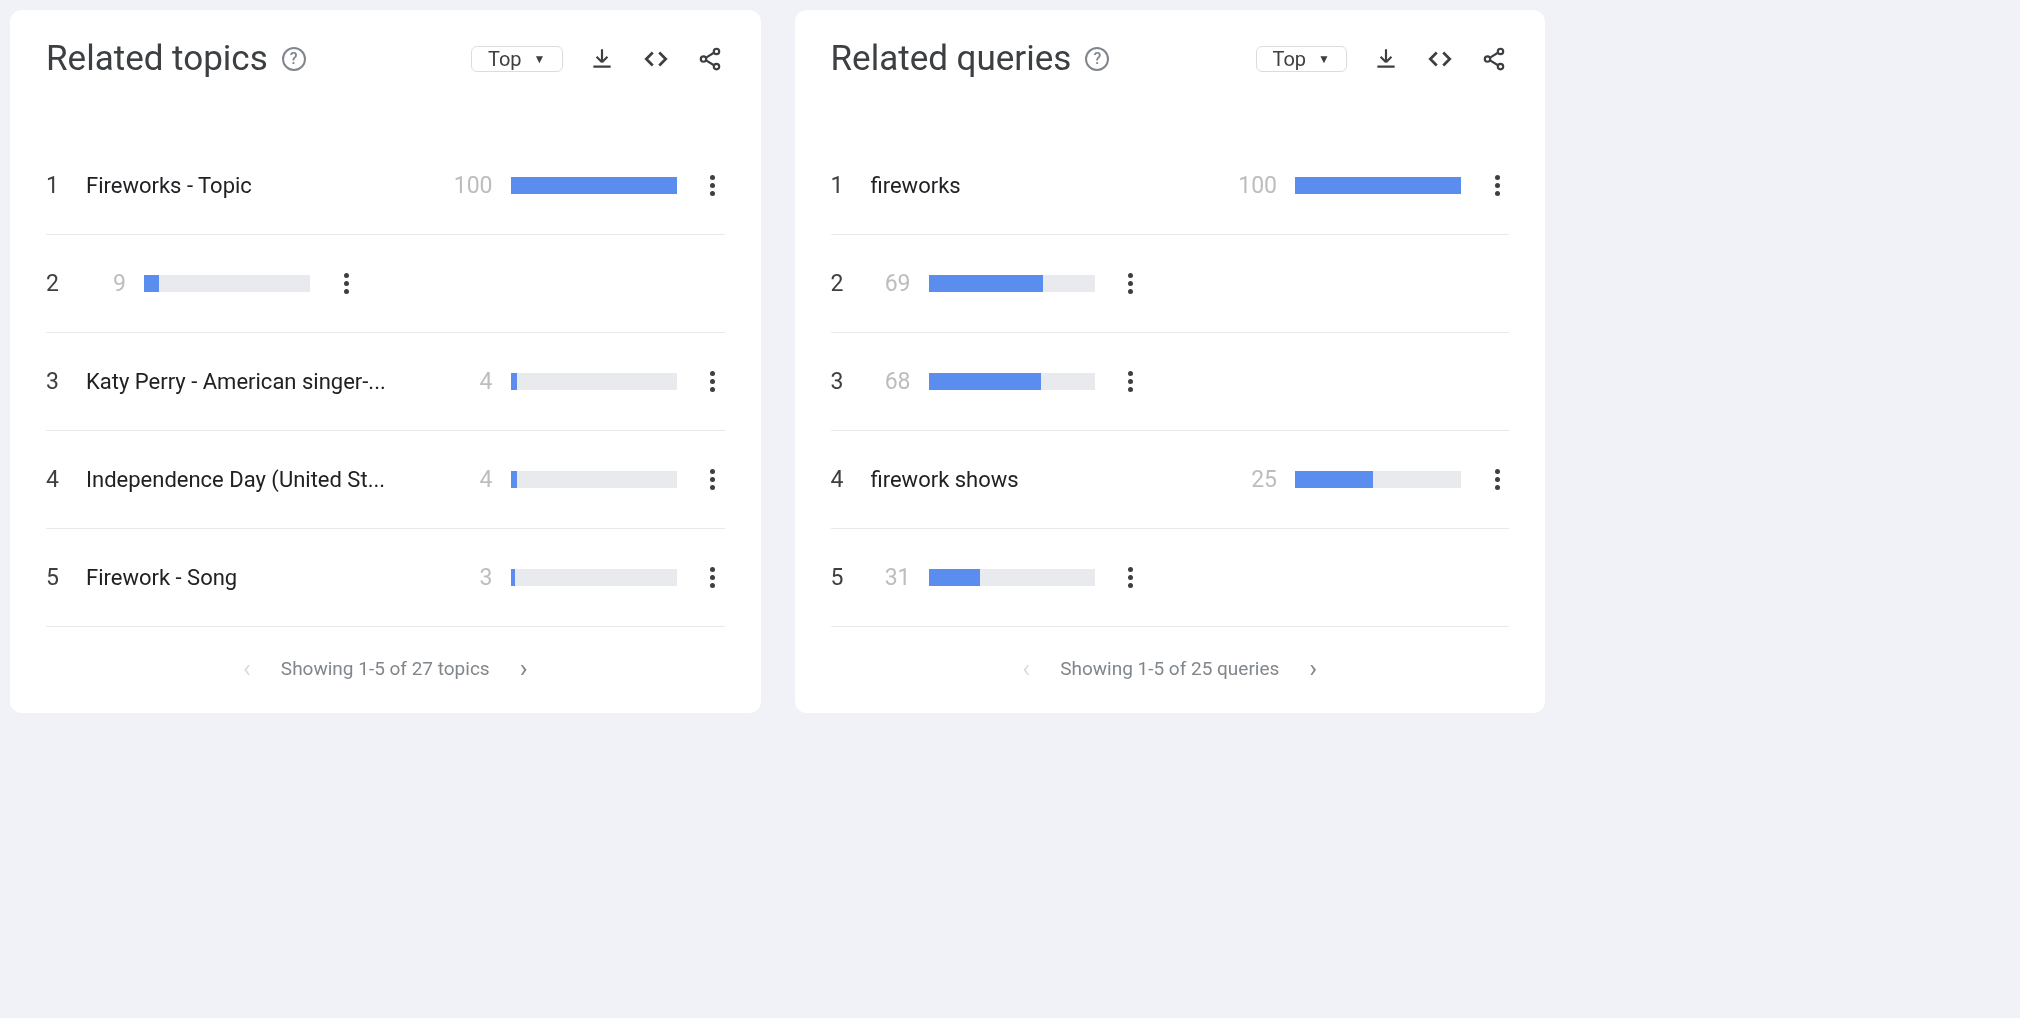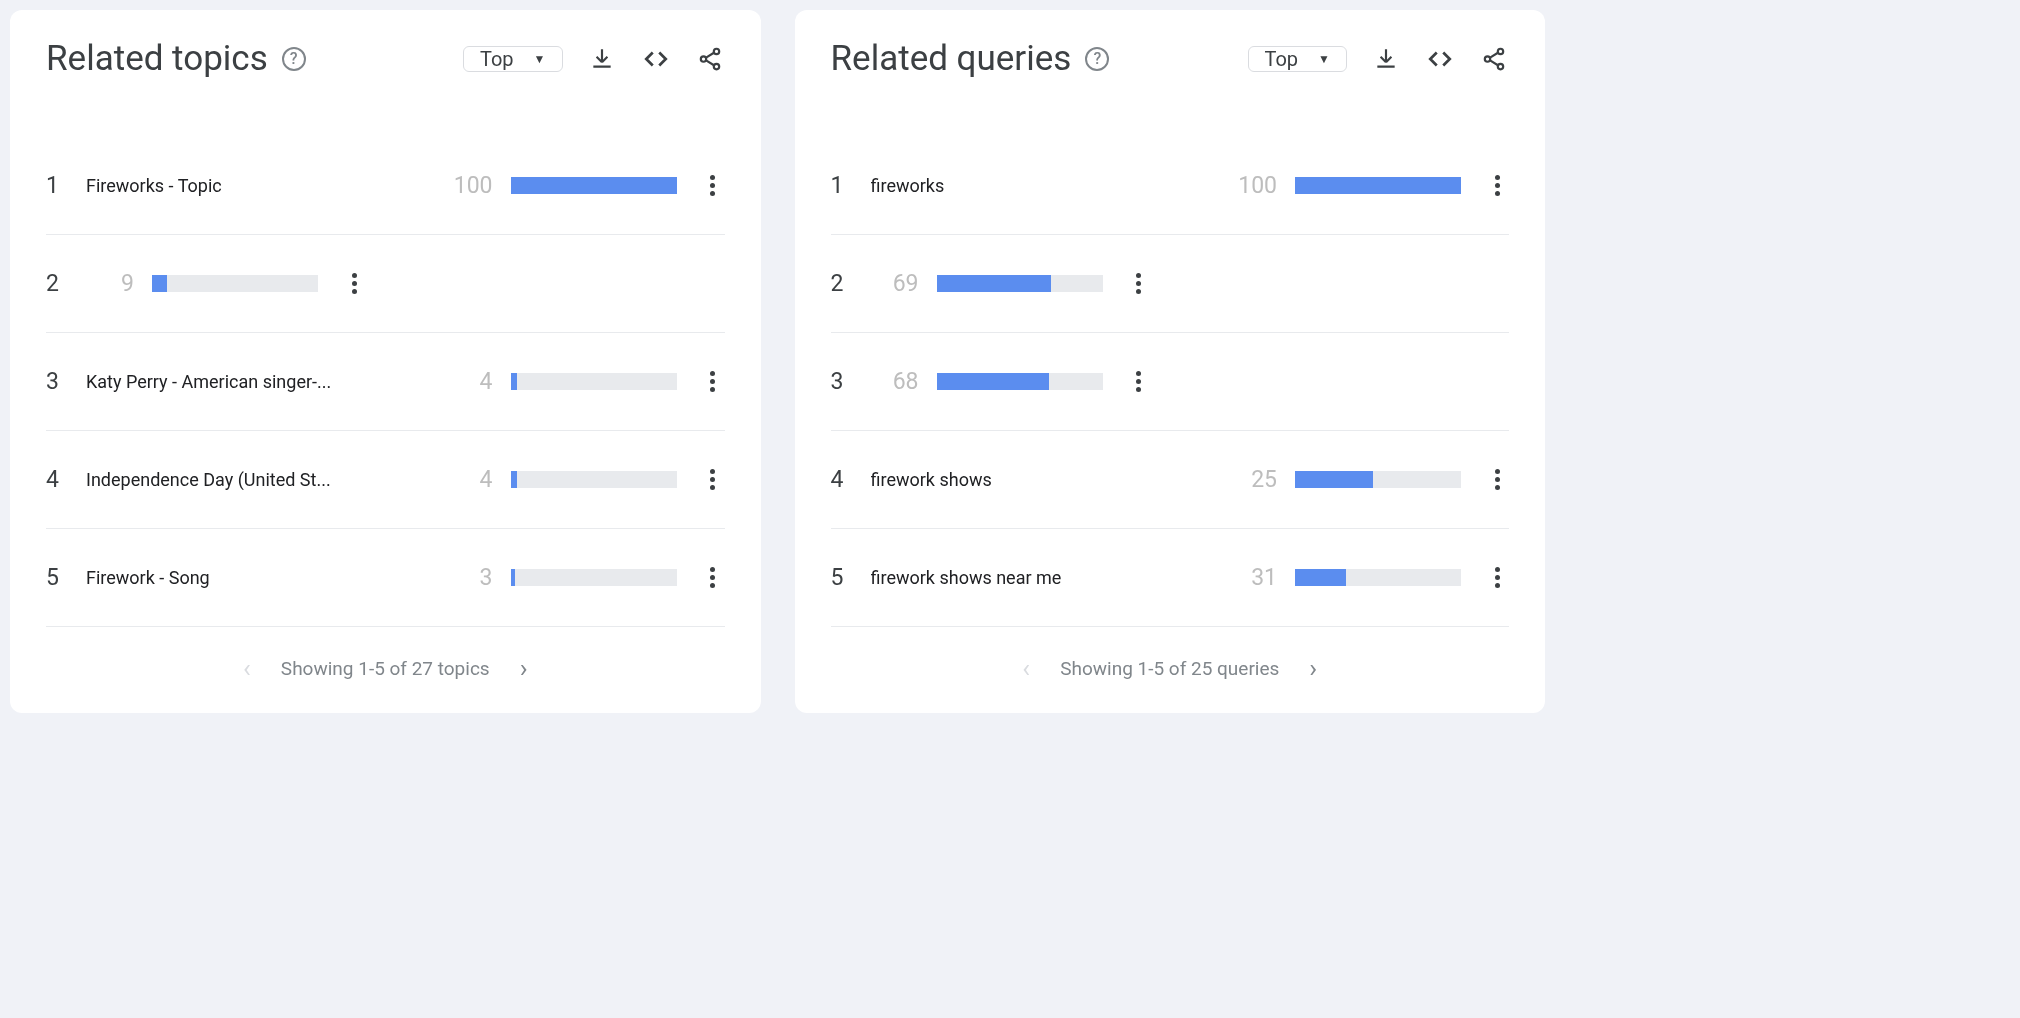--- a/index.html
+++ b/index.html
@@ -40,21 +40,21 @@
       font-size: 16px;
       font-weight: 500;
     }
     .spacer { flex: 1; }
     .dropdown {
       border: 1px solid #dadce0;
       border-radius: 6px;
       padding: 0 16px;
       display: flex;
       align-items: center;
-      gap: 20px;
+      gap: 12px;
       font-size: 20px;
       color: #3c4043;
       cursor: pointer;
     }
     .dropdown-arrow { font-size: 12px; color: #3c4043; }
     .icon-btn {
       width: 30px; height: 30px;
       display: flex; align-items:center; justify-content:center;
       cursor: pointer;
       margin-left: 10px;
@@ -70,33 +70,32 @@
       gap: 18px;
     }
     .row-rank {
       width: 22px;
       font-size: 23px;
       color: #3c4043;
       text-align: left;
     }
     .row-label {
       flex: 1;
-      font-size: 18px;
+      font-size: 22px;
       color: #202124;
       white-space: nowrap;
       overflow: hidden;
       text-overflow: ellipsis;
       min-width: 0;
     }
     .row-value {
       font-size: 23px;
       color: #bdbdbd;
       text-align: right;
       min-width: 40px;
-      margin-left: 8px;
     }
     .bar-track {
       width: 166px;
       height: 17px;
       background: #e8eaed;
       position: relative;
     }
     .bar-fill {
       height: 100%;
       background: #5b8def;
@@ -309,21 +308,20 @@
           <div class="bar-fill" style="width:47%"></div>
         </div>
       <div class="row-more">
           <span></span>
           <span></span>
           <span></span>
         </div>
     </div>
     <div class="row">
       <span class="row-rank">5</span>
-      <span class="row-label">firework shows near me</span>
       <span class="row-value">31</span>
       <div class="bar-track">
           <div class="bar-fill" style="width:31%"></div>
         </div>
       <div class="row-more">
           <span></span>
           <span></span>
           <span></span>
         </div>
     </div>

